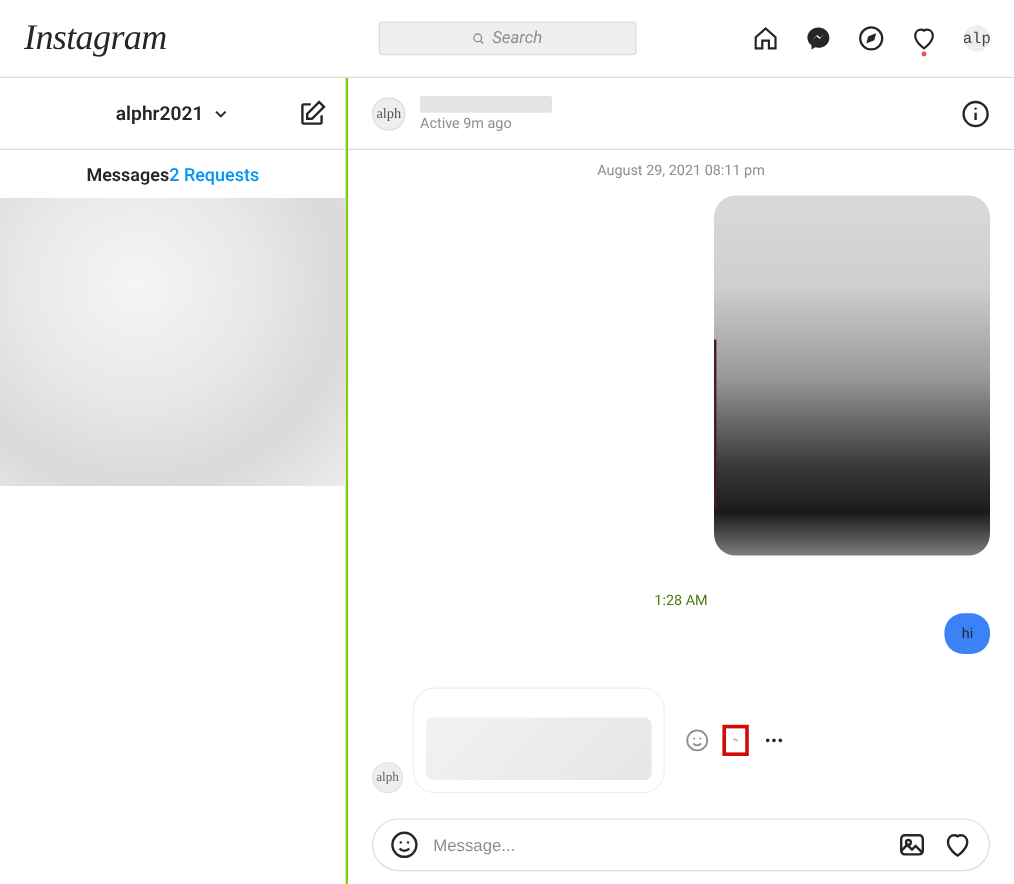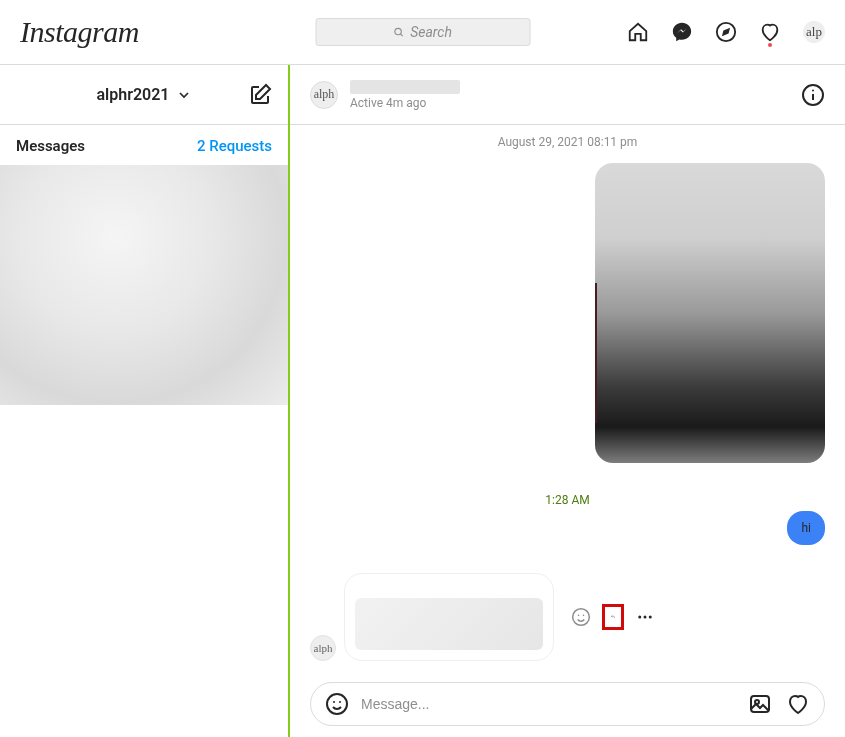--- a/index.html
+++ b/index.html
@@ -56,21 +56,21 @@
   }
   .nav-icons .icon { width: 22px; height: 22px; color: #262626; display:flex; align-items:center; justify-content:center; }
   .heart-wrap { position: relative; }
   .heart-dot {
     position: absolute; bottom: -4px; left: 50%; transform: translateX(-50%);
     width: 4px; height: 4px; background: #ed4956; border-radius: 50%;
   }
   .avatar-small {
     width: 22px; height: 22px; border-radius: 50%;
     background: #eee; overflow: hidden;
-    font-family: Liberation Serif, serif;
+    font-family: Liberation Mono, monospace;
     font-size: 13px; color:#444; display:flex; align-items:center; justify-content:center;
   }
   
   .main {
     display: flex;
     height: calc(737px - 54px);
     background: #fff;
   }
   .sidebar {
     width: 290px;
@@ -94,21 +94,21 @@
     align-items: center;
     gap: 6px;
   }
   .compose-btn {
     position: absolute; right: 16px; top: 50%; transform: translateY(-50%);
     width: 24px; height: 24px; color:#262626;
   }
   .sidebar-subhead {
     display: flex;
     align-items: center;
-    justify-content: space-between;
+    justify-content: center;
     padding: 12px 16px 10px 16px;
     font-size: 15px;
   }
   .sidebar-subhead .title { font-weight: 600; color:#262626; }
   .sidebar-subhead .requests { color:#0095f6; font-weight: 500; }
   .thread-preview {
     height: 240px;
     margin: 0;
     background: radial-gradient(ellipse at 40% 30%, #f5f5f5 0%, #e8e8e8 40%, #d9d9d9 70%, #ececec 100%);
     filter: blur(0.3px);
@@ -286,21 +286,21 @@
       <span class="requests">2 Requests</span>
     </div>
     <div class="thread-preview"></div>
   </div>
 
   <div class="chat">
     <div class="chat-head">
       <div class="chat-avatar">alph</div>
       <div class="chat-title-block">
         <div class="chat-title-redacted"></div>
-        <div class="chat-status">Active 4m ago</div>
+        <div class="chat-status">Active 9m ago</div>
       </div>
       <div class="chat-info-btn">
         <svg width="24" height="24" viewBox="0 0 24 24" fill="none" stroke="#262626" stroke-width="2">
             <circle cx="12" cy="12" r="10"></circle>
             <line x1="12" y1="11" x2="12" y2="17"></line>
             <circle cx="12" cy="7.5" r="1" fill="#262626" stroke="none"></circle>
           </svg>
       </div>
     </div>
 

